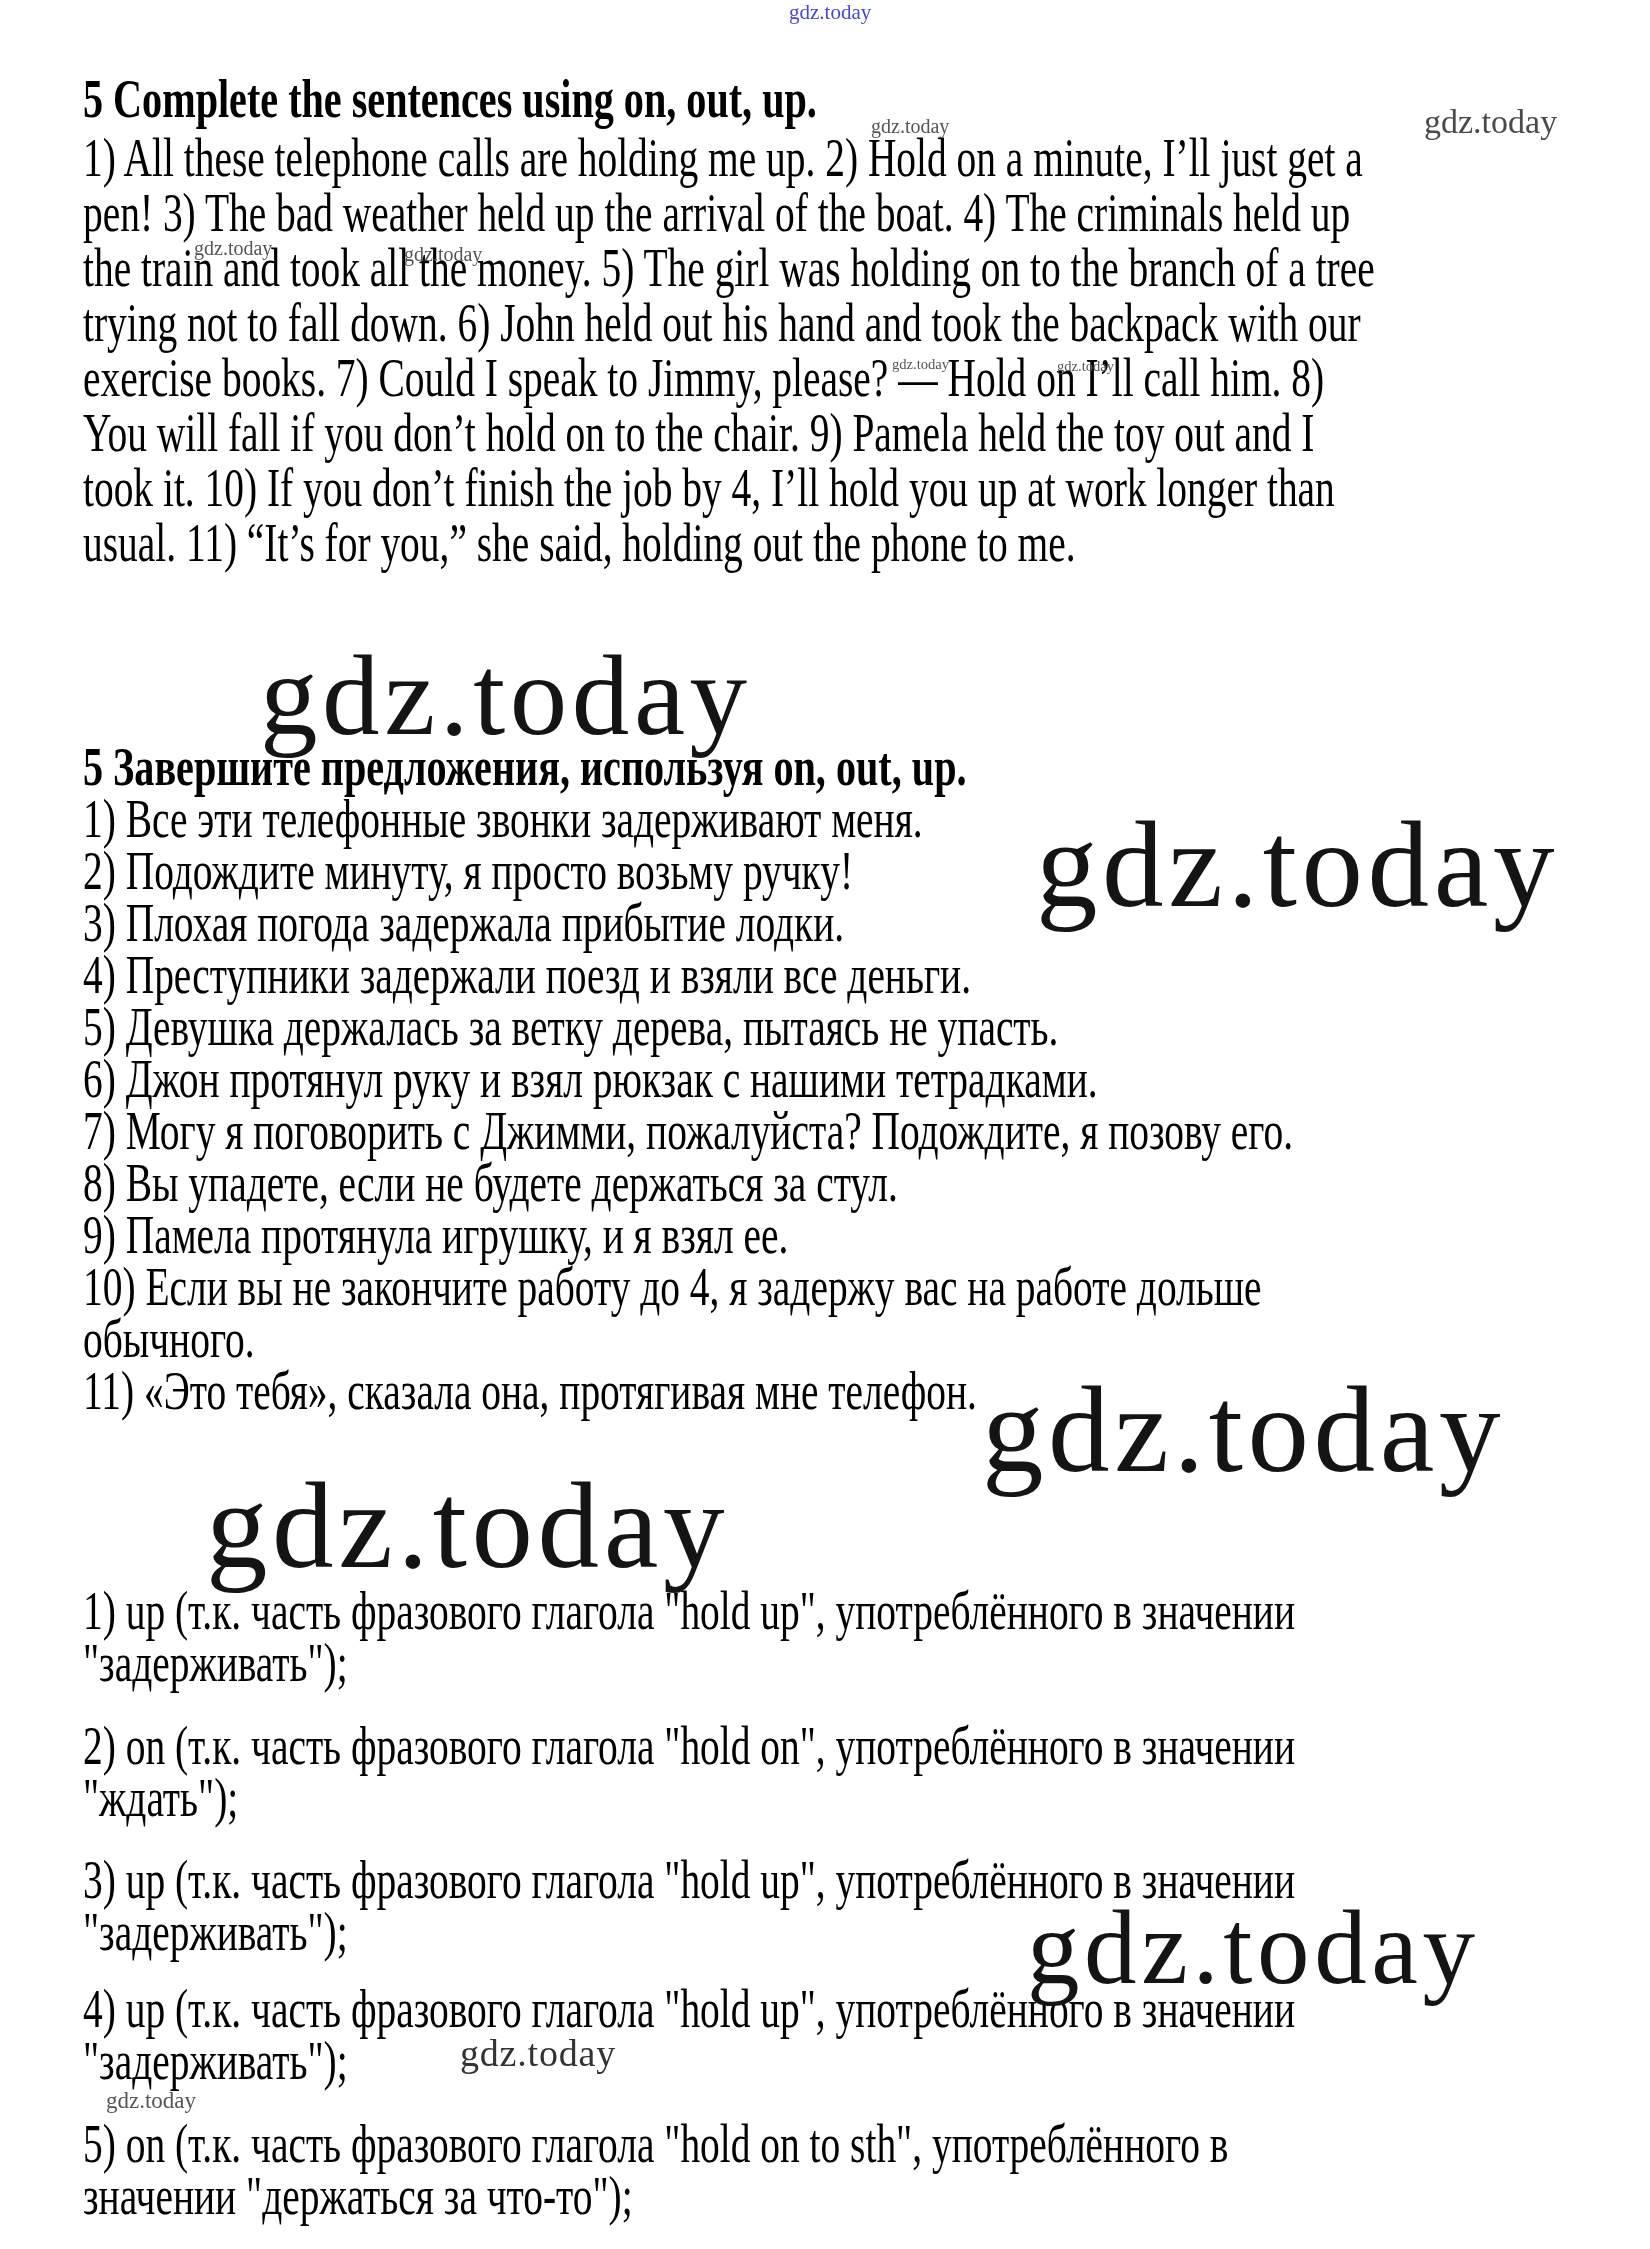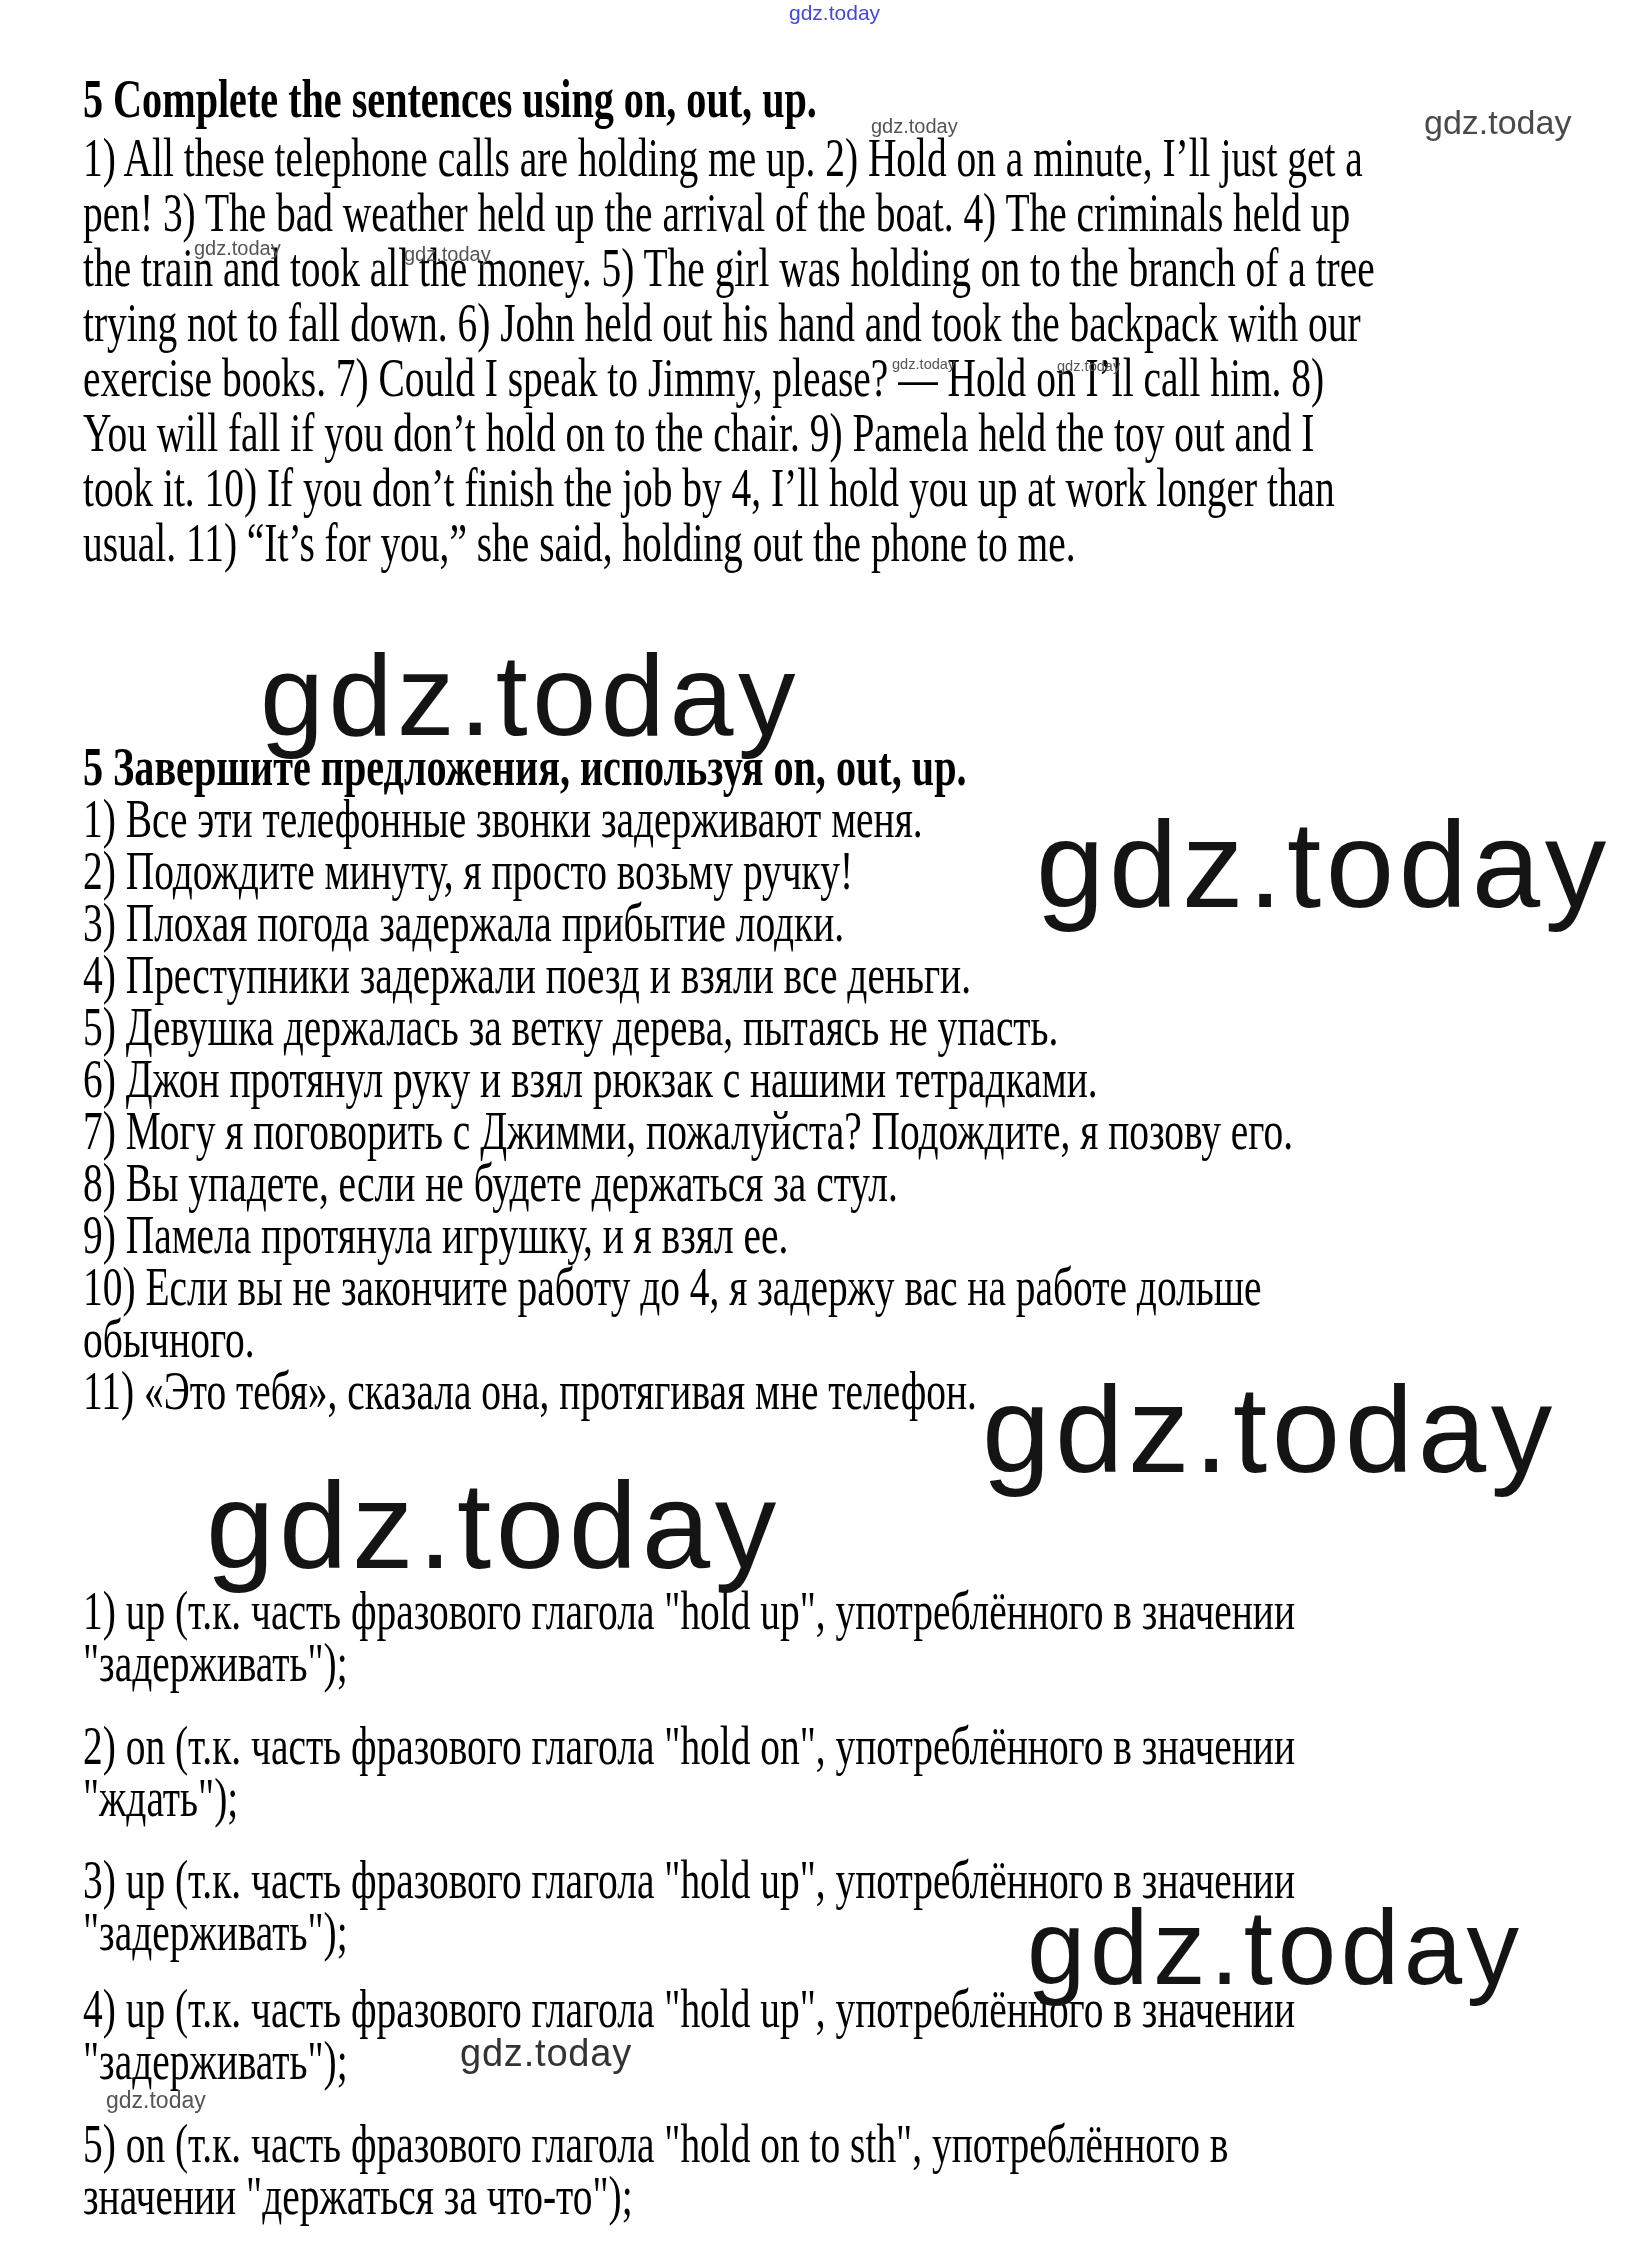--- a/index.html
+++ b/index.html
@@ -20,21 +20,21 @@
   .lines { position:absolute; left:83px; }
   .en-lines { top:131px; font-size:54px; line-height:55px; }
   .ru-lines { top:793px; font-size:54px; line-height:52px; }
   .textline {
     white-space:nowrap;
     transform:scaleX(0.73); transform-origin:0 50%;
   }
   .answer { position:absolute; left:83px; font-size:54px; line-height:52px; }
   .wm {
     position:absolute;
-    font-family:Liberation Sans, sans-serif;
+    font-family:Liberation Serif, serif;
     line-height:1; white-space:nowrap;
     color:#141414;
   }
   .wm-big   { letter-spacing:4.6px; }
   .wm-small { color:#555555; }
   .wm-med   { color:#333333; letter-spacing:0.8px; }
   .wm-blue  { color:#4747d1; }
 </style>
 </head>
 <body>

